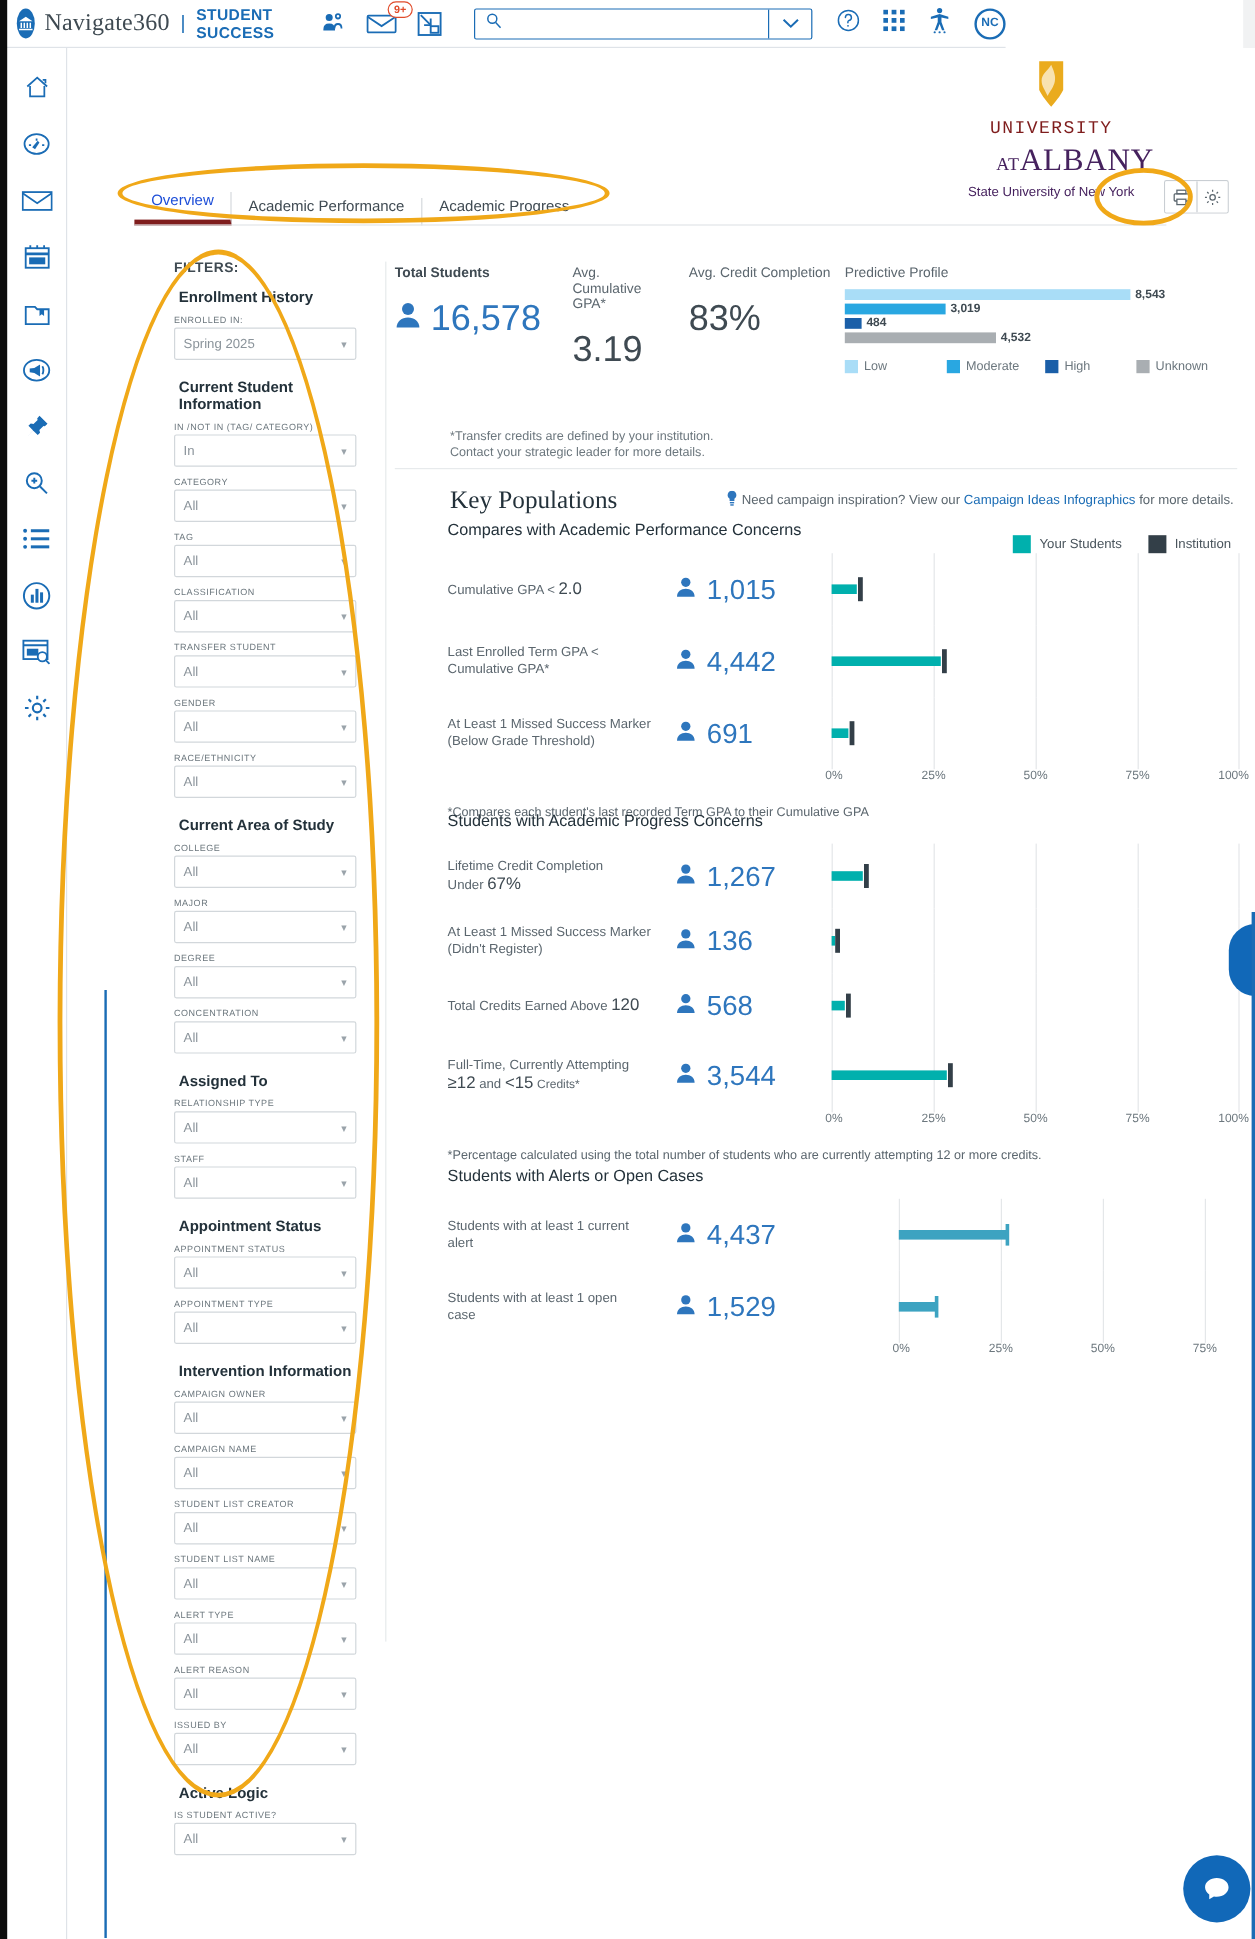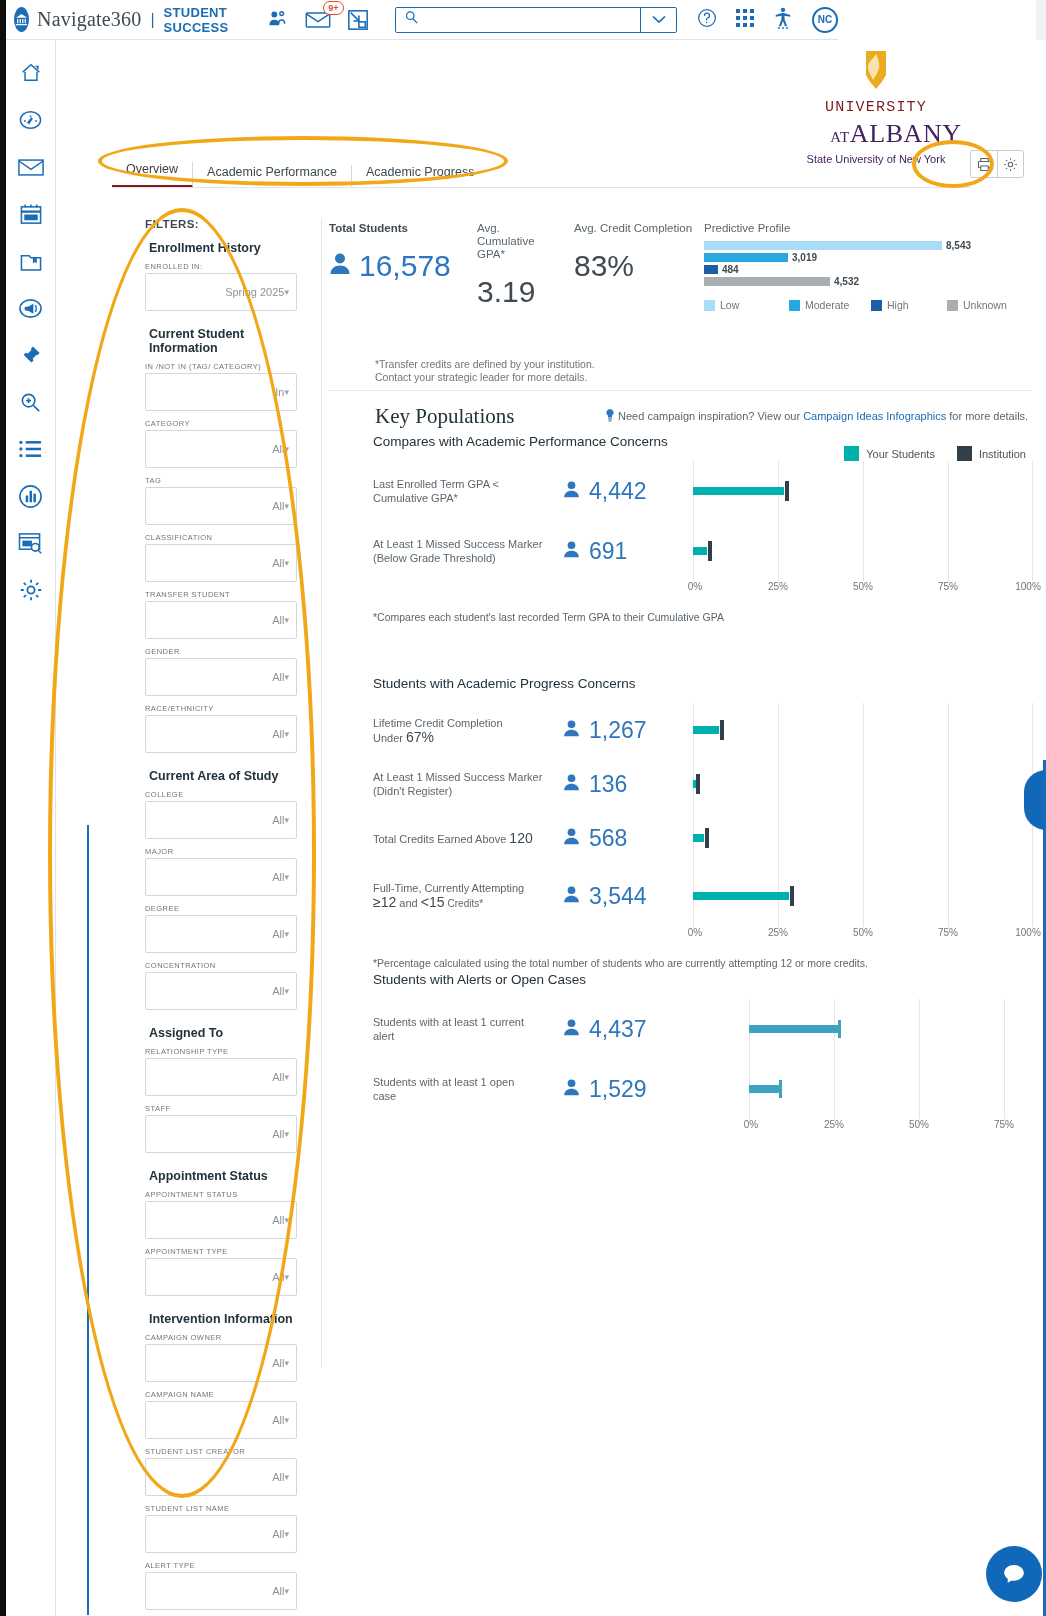--- a/index.html
+++ b/index.html
@@ -66,37 +66,37 @@
   .uni-l2 { font-family:"Liberation Serif", serif; font-size:26px; color:#46225e; letter-spacing:.6px; line-height:28px;}
   .uni-l2 small { font-size:15px;margin-left:40px; }
   .uni-l3 { font-family:Liberation Sans, sans-serif; font-size:11px; color:#46225e; margin-top:2px;}
 
   .tabs { position:absolute; top:108px; left:55px; display:flex; align-items:flex-end; height:40px;}
   .tab {
     font-size:12.5px; color:#3f4a52; padding:0 14px 9px 14px; cursor:pointer;
     border-right:1px solid #d5d9dd; line-height:14px;
   }
   .tab:last-child { border-right:0; }
-  .tab.active { color:#404040; border-bottom:3px solid #7f1d1d; }
+  .tab.active { color:#1d4ed8; border-bottom:5px solid #7f1d1d; }
   .tabs-rule { position:absolute; top:147px; left:55px; width:860px; height:1px; background:#e2e5e8;}
 
   .topright-btns {
     position:absolute; top:110px; right:22px; display:flex; border:1px solid #c9ced3; border-radius:2px; overflow:hidden;
   }
   .trbtn { width:26px; height:26px; display:flex; align-items:center; justify-content:center; background:#fff; cursor:pointer;}
   .trbtn + .trbtn { border-left:1px solid #c9ced3; }
 
   
   .filters { position:absolute; top:178px; left:88px; width:160px; }
   .filters-title { font-size:11.5px; font-weight:bold; color:#3f4a52; letter-spacing:.4px; margin-bottom:11px;}
   .fgroup-title { font-size:12.5px; font-weight:bold; color:#23313a; margin:16px 0 7px 4px;}
   .flabel { font-size:7.5px; color:#6c777e; letter-spacing:.45px; margin-bottom:2px; text-transform:uppercase;}
   .fselect {
-    width:152px; height:38px; border:1px solid #d2d7db; border-radius:2px; background:#fff;
-    display:flex; align-items:center; justify-content:flex-end; padding:0 7px;
+    width:152px; height:27px; border:1px solid #d2d7db; border-radius:2px; background:#fff;
+    display:flex; align-items:center; justify-content:space-between; padding:0 7px;
     font-size:11px; color:#8b949b; margin-bottom:8px; cursor:pointer;
   }
   .fselect .chev { color:#9aa3aa; font-size:9px;}
   .divider-v { position:absolute; top:178px; left:264px; width:1px; height:1150px; background:#e7eaec;}
 
   
   .summary { position:absolute; top:182px; left:272px; width:700px; }
   .sum-row { display:flex; align-items:flex-start; }
   .stat-label { font-size:11.5px; color:#5b666e; line-height:13px; }
   .stat-label.bold { font-weight:bold; color:#3f4a52; }
@@ -614,20 +614,41 @@
         </div>
       <div>
           <span class="sw" style="background:#333f48"></span>
           <span>Institution</span>
         </div>
     </div>
 
     <div class="sect" style="top:394px">
       <div class="sect-h">Compares with Academic Performance Concerns</div>
 
+      <div class="row" style="height:60px">
+        <div class="row-label">Cumulative GPA &lt; <span class="big">2.0</span></div>
+        <div class="row-num">
+          <span><svg width="17" height="19" viewBox="0 0 22 24" fill="#2e76bd">
+                <circle cx="11" cy="6.5" r="5"></circle>
+                <path d="M1.5 22c0-5.3 4.3-8.5 9.5-8.5s9.5 3.2 9.5 8.5z"></path>
+              </svg></span>
+          <span>1,015</span>
+        </div>
+        <div class="chartarea" style="height:60px">
+          <div class="grid">
+            <div class="gl" style="left:0"></div>
+              <div class="gl" style="left:85px"></div>
+              <div class="gl" style="left:170px"></div>
+              <div class="gl" style="left:255px"></div>
+              <div class="gl" style="left:339px"></div>
+          </div>
+          <div class="bar" style="left:0;width:21px"></div>
+          <div class="tick" style="left:22px"></div>
+        </div>
+      </div>
 
       <div class="row" style="height:60px">
         <div class="row-label">Last Enrolled Term GPA &lt;<br>Cumulative GPA*</div>
         <div class="row-num">
           <span><svg width="17" height="19" viewBox="0 0 22 24" fill="#2e76bd">
                 <circle cx="11" cy="6.5" r="5"></circle>
                 <path d="M1.5 22c0-5.3 4.3-8.5 9.5-8.5s9.5 3.2 9.5 8.5z"></path>
               </svg></span>
           <span>4,442</span>
         </div>

